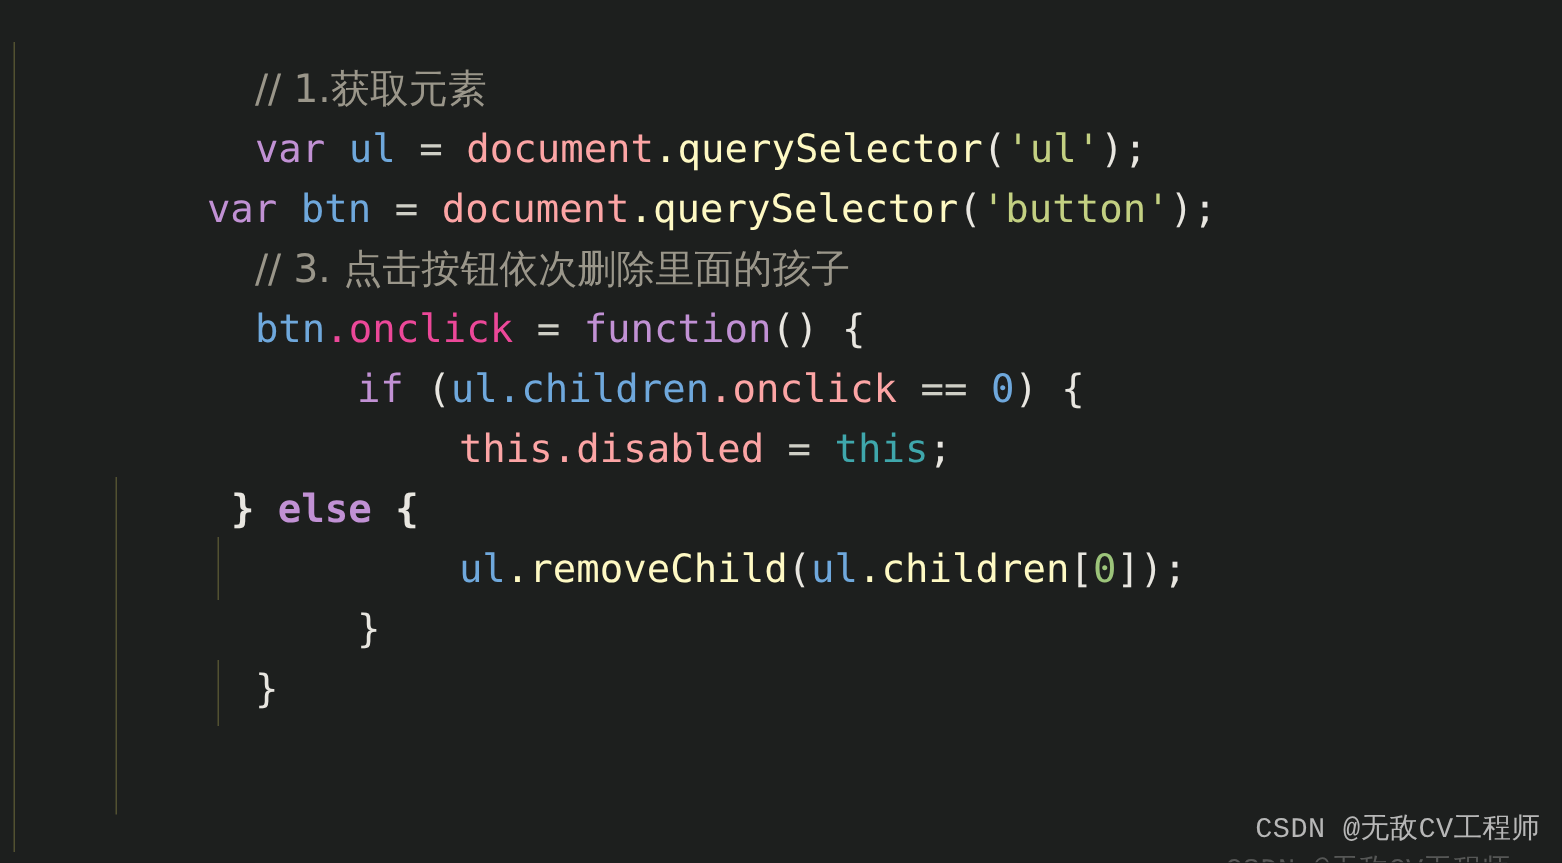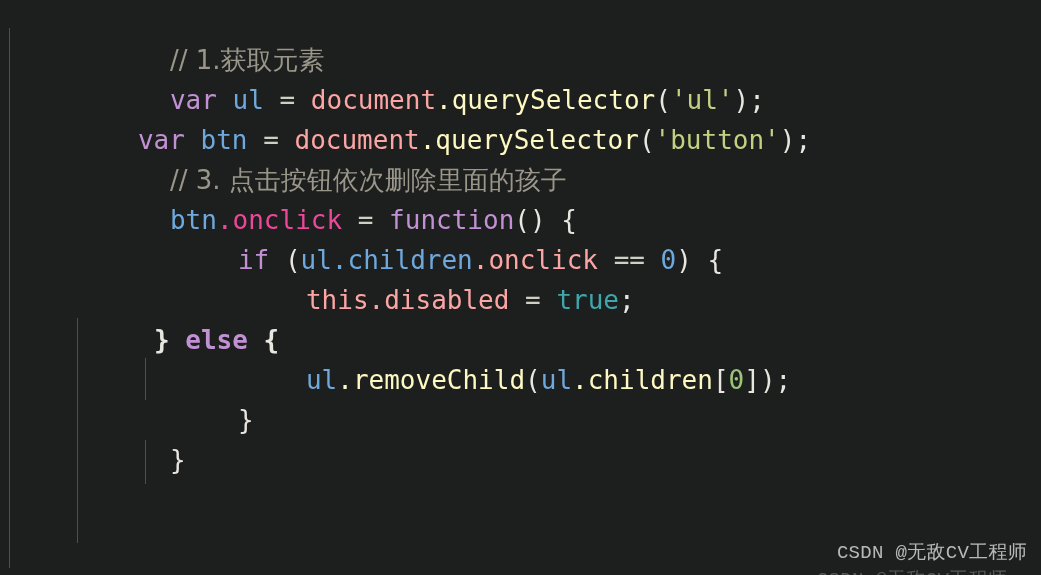--- a/index.html
+++ b/index.html
@@ -115,21 +115,21 @@
 
     <div class="line" style="padding-left:76px;">
       <span class="t-var">btn</span><span class="t-event">.onclick</span><span class="t-punc"> </span><span class="t-op">=</span><span class="t-punc"> </span><span class="t-keyword">function</span><span class="t-punc">()</span><span class="t-punc"> </span><span class="t-punc">{</span>
     </div>
 
     <div class="line" style="padding-left:144px;">
       <span class="t-keyword">if</span><span class="t-punc"> </span><span class="t-punc">(</span><span class="t-var">ul</span><span class="t-var">.children</span><span class="t-global">.onclick</span><span class="t-punc"> </span><span class="t-op">==</span><span class="t-punc"> </span><span class="t-num">0</span><span class="t-punc">)</span><span class="t-punc"> </span><span class="t-punc">{</span>
     </div>
 
     <div class="line" style="padding-left:212px;">
-      <span class="t-global">this.disabled</span><span class="t-punc"> </span><span class="t-op">=</span><span class="t-punc"> </span><span class="t-bool">true</span><span class="t-punc">;</span>
+      <span class="t-global">this.disabled</span><span class="t-punc"> </span><span class="t-op">=</span><span class="t-punc"> </span><span class="t-bool">this</span><span class="t-punc">;</span>
     </div>
 
     <div class="line" style="padding-left:60px;font-weight:bold;">
       <span class="t-punc">}</span><span class="t-punc"> </span><span class="t-keyword">else</span><span class="t-punc"> </span><span class="t-punc">{</span>
     </div>
 
     <div class="line" style="padding-left:212px;">
       <span class="t-var">ul</span><span class="t-prop">.removeChild</span><span class="t-punc">(</span><span class="t-var">ul</span><span class="t-prop">.children</span><span class="t-punc">[</span><span class="t-numg">0</span><span class="t-punc">]</span><span class="t-punc">)</span><span class="t-punc">;</span>
     </div>
 

